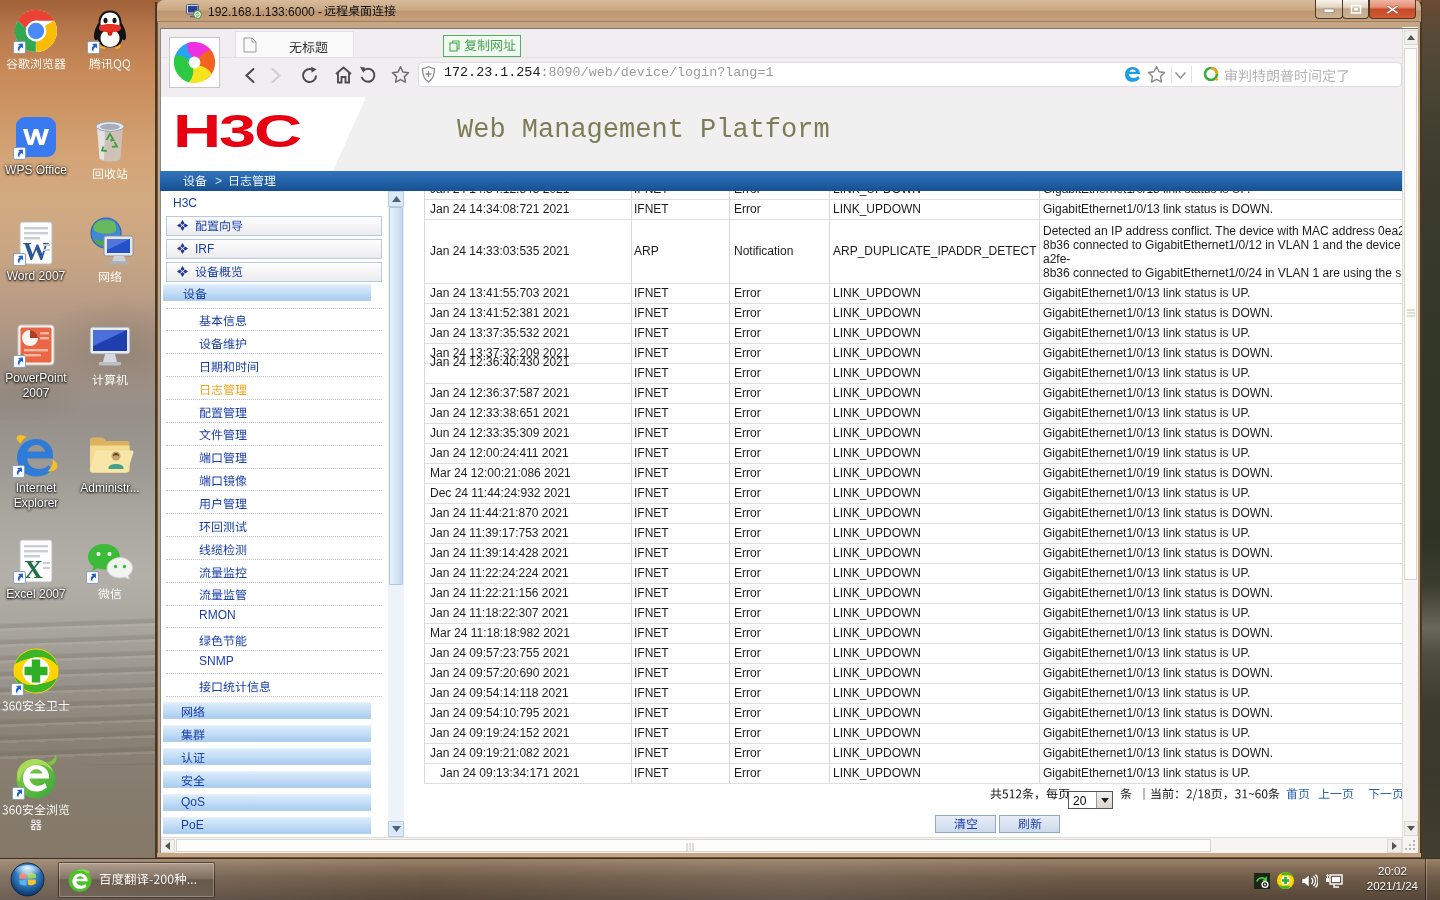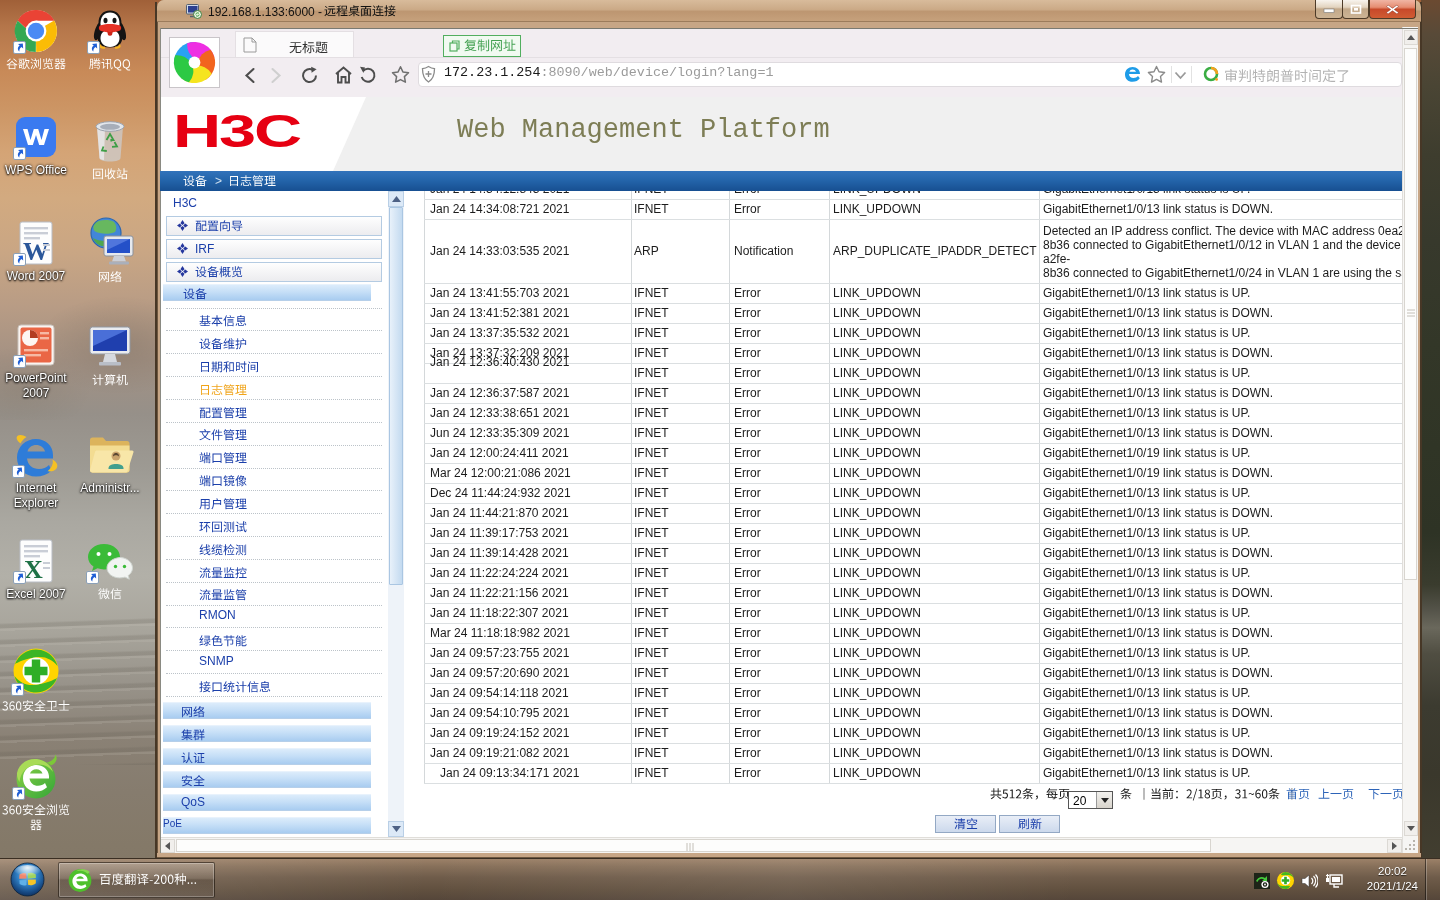--- a/index.html
+++ b/index.html
@@ -491,21 +491,21 @@
     </div>
     <div class="nbar" style="top:580.0px">
       <span style="margin-left:18px"><svg width="24" height="13" viewBox="0 -10.3 24 13">
           <path fill="#1b3faa" d="M5 -9.9C5.2 -9.5 5.4 -9.1 5.5 -8.7L1.1 -8.7L1.1 -6.3L2 -6.3L2 -7.8L9.9 -7.8L9.9 -6.3L10.9 -6.3L10.9 -8.7L6.6 -8.7C6.4 -9.1 6.1 -9.7 5.9 -10.1ZM7.9 -4.5C7.5 -3.6 7 -2.8 6.3 -2.1C5.4 -2.5 4.5 -2.8 3.7 -3.1C4 -3.5 4.3 -4 4.7 -4.5ZM3.6 -4.5C3.2 -3.8 2.7 -3.2 2.3 -2.7C3.3 -2.3 4.4 -1.9 5.5 -1.5C4.3 -0.7 2.8 -0.2 1 0.1C1.2 0.3 1.5 0.7 1.6 0.9C3.5 0.5 5.1 -0.1 6.4 -1.1C7.9 -0.4 9.3 0.3 10.2 0.9L11 0.1C10 -0.5 8.7 -1.2 7.2 -1.8C7.9 -2.5 8.5 -3.4 8.9 -4.5L11.2 -4.5L11.2 -5.4L5.2 -5.4C5.5 -6 5.8 -6.6 6 -7.2L5.1 -7.3C4.8 -6.7 4.5 -6.1 4.1 -5.4L0.8 -5.4L0.8 -4.5ZM17.9 -10.2C16.7 -8.3 14.5 -6.5 12.3 -5.5C12.5 -5.4 12.8 -5.1 12.9 -4.8C13.4 -5.1 13.9 -5.3 14.4 -5.6L14.4 -4.8L17.5 -4.8L17.5 -3L14.4 -3L14.4 -2.2L17.5 -2.2L17.5 -0.2L12.9 -0.2L12.9 0.6L23.1 0.6L23.1 -0.2L18.5 -0.2L18.5 -2.2L21.7 -2.2L21.7 -3L18.5 -3L18.5 -4.8L21.7 -4.8L21.7 -5.6C22.2 -5.3 22.6 -5 23.1 -4.8C23.2 -5 23.5 -5.3 23.7 -5.5C21.8 -6.6 20 -7.8 18.5 -9.5L18.7 -9.8ZM14.4 -5.7C15.8 -6.5 17 -7.6 18 -8.9C19.1 -7.6 20.4 -6.6 21.7 -5.7Z"></path>
         </svg></span>
     </div>
     <div class="nbar" style="top:603.1px">
       <span style="font-size:12px;color:#1b3faa;margin-left:18px">QoS</span>
     </div>
     <div class="nbar" style="top:626.3px">
-      <span style="font-size:10px;color:#1b3faa;">PoE</span>
+      <span style="font-size:12px;color:#1b3faa;margin-left:18px">PoE</span>
     </div>
   </div>
 
 <div id="navsb" class="abs">
  <div class="sbtn" style="left:0px;top:0px;width:16px;height:16px;background:#dce9f7;border-color:#b9cfe6">
       <svg width="9" height="6" viewBox="0 0 9 6">
         <path d="M4.5 0 L9 6 L0 6 Z" fill="#4d6185"></path>
       </svg>
     </div>
  <div style="position:absolute;left:1px;top:16px;width:14px;height:378px;background:linear-gradient(90deg,#e8f1fa,#c3daf0);border:1px solid #aac6e2;border-radius:1px"></div>

